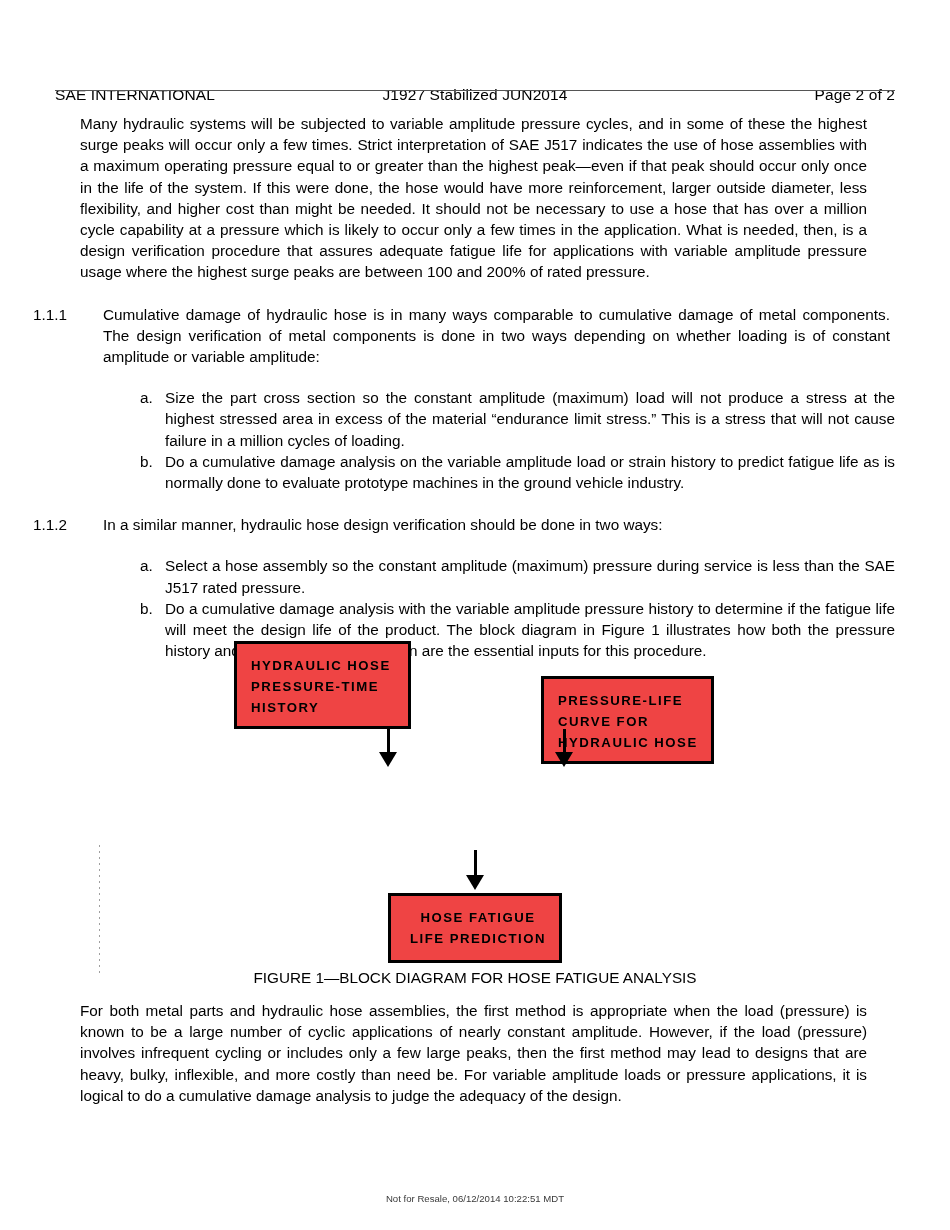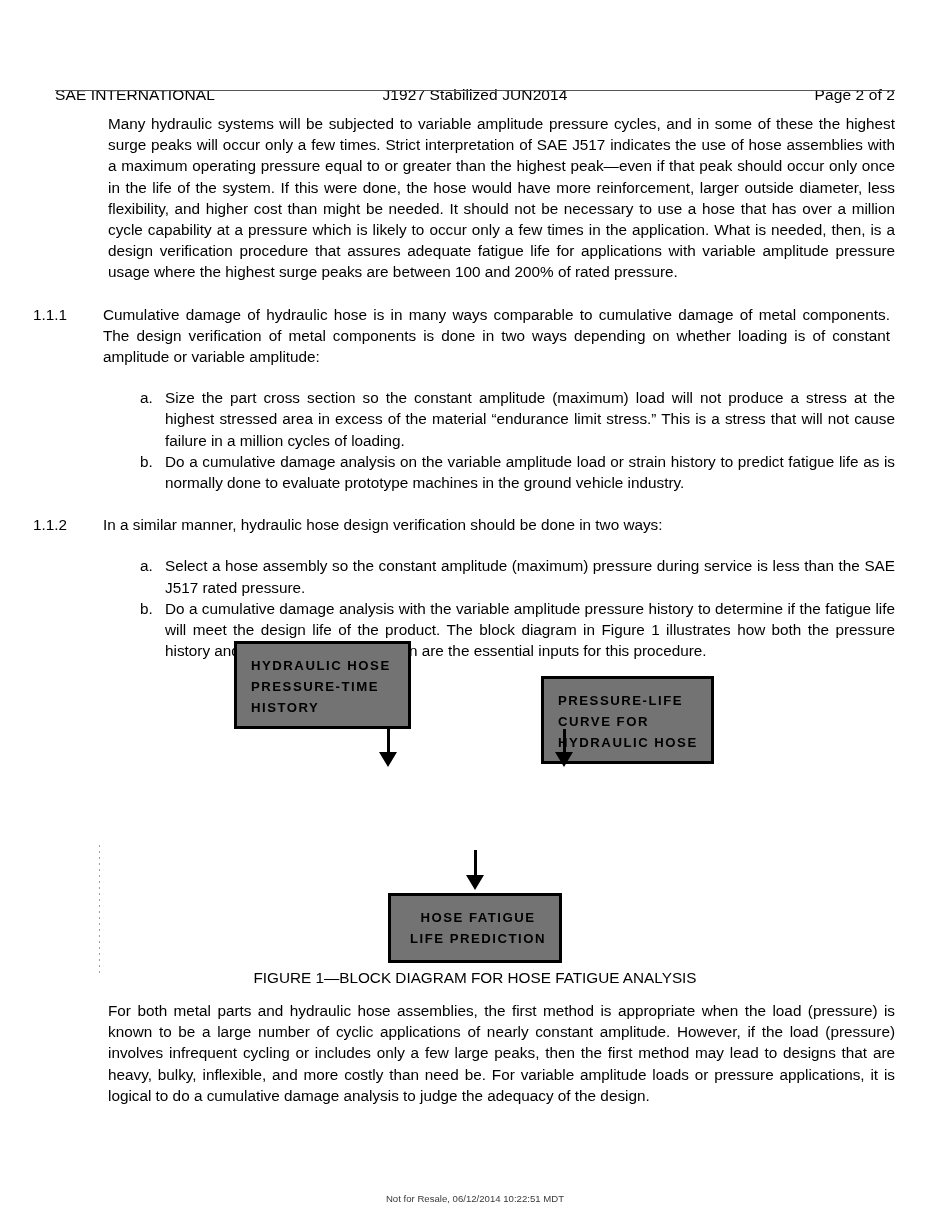--- a/index.html
+++ b/index.html
@@ -43,21 +43,21 @@
   }
 
   
   .content {
     position: absolute;
     left: 0;
     top: 113px;
     width: 950px;
   }
   p.body-para {
-    margin: 0 55px 0 108px;
+    margin: 0 55px 0 80px;
     padding-right: 0;
     width: 787px;
     box-sizing: border-box;
     font-size: 15.3px;
     line-height: 21.2px;
     text-align: justify;
     text-justify: inter-word;
   }
   .para-gap { height: 21px; }
 
@@ -101,21 +101,21 @@
   .diagram {
     position: absolute;
     left: 0;
     top: 0;
     width: 950px;
     height: 340px;
   }
   .dbox {
     position: absolute;
     border: 3px solid #000000;
-    background: #737373;
+    background: #ef4444;
     box-sizing: border-box;
     font-weight: bold;
     font-size: 13.2px;
     letter-spacing: 1.5px;
     line-height: 21px;
     padding: 11px 0 0 14px;
   }
   .dbox div { white-space: nowrap; }
   #box-pressure-time-history { left: 234px; top: 641px; width: 177px; height: 88px; }
   #box-pressure-life-curve   { left: 541px; top: 676px; width: 173px; height: 88px; }

